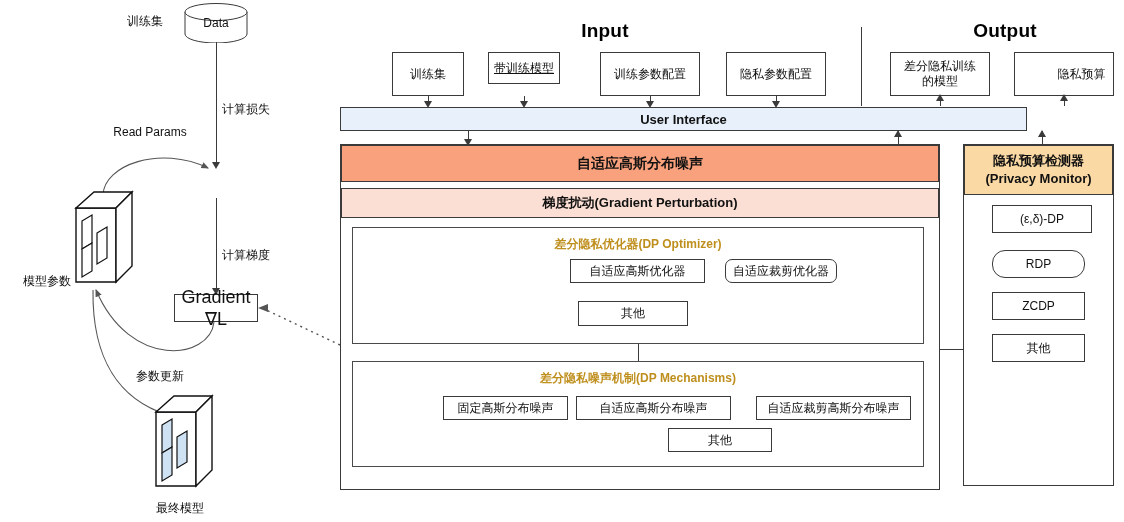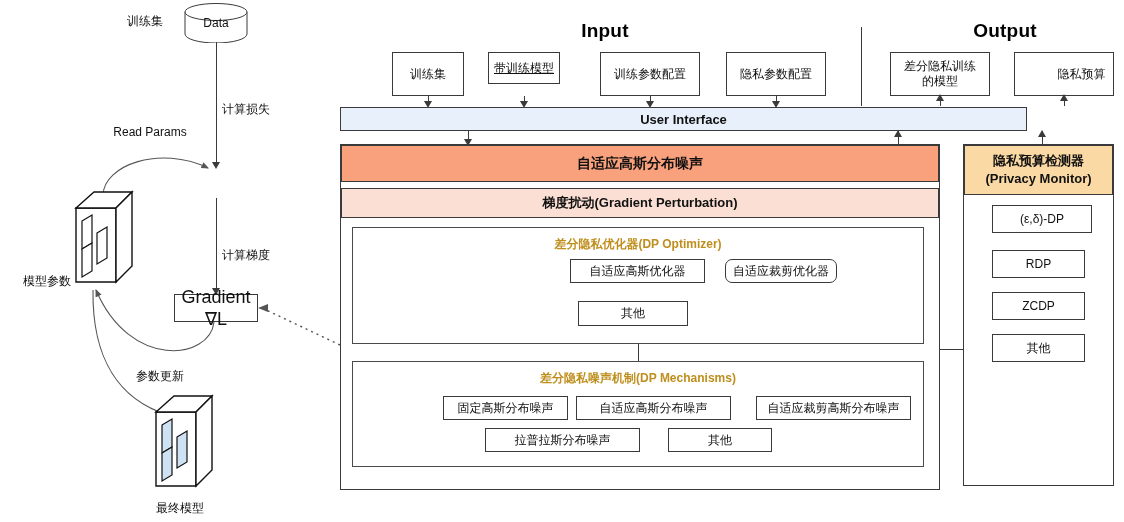--- a/index.html
+++ b/index.html
@@ -225,30 +225,29 @@
   <div class="abs box" style="left:570px;top:259px;width:135px;height:24px;">自适应高斯优化器</div>
   <div class="abs box" style="left:725px;top:259px;width:112px;height:24px;border-radius:7px;">自适应裁剪优化器</div>
   <div class="abs box" style="left:578px;top:301px;width:110px;height:25px;">其他</div>
 
   <div class="abs group" style="left:352px;top:361px;width:572px;height:106px;">
     <div class="grouptitle">差分隐私噪声机制(DP Mechanisms)</div>
   </div>
   <div class="abs box" style="left:443px;top:396px;width:125px;height:24px;">固定高斯分布噪声</div>
   <div class="abs box" style="left:576px;top:396px;width:155px;height:24px;">自适应高斯分布噪声</div>
   <div class="abs box" style="left:756px;top:396px;width:155px;height:24px;">自适应裁剪高斯分布噪声</div>
-  <div class="abs box" style="left:485px;top:428px;width:155px;height:24px;">拉普拉斯分布噪声</div>
   <div class="abs box" style="left:668px;top:428px;width:104px;height:24px;">其他</div>
 
   <div class="abs vline" style="left:638px;top:344px;height:17px;"></div>
 
   <div class="abs outerframe" style="left:963px;top:144px;width:151px;height:342px;"></div>
   <div class="abs banner banner-monitor" style="left:964px;top:145px;width:149px;height:50px;">
     <span>隐私预算检测器</span>
     <span>(Privacy Monitor)</span>
   </div>
   <div class="abs box" style="left:992px;top:205px;width:100px;height:28px;">(ε,δ)-DP</div>
-  <div class="abs box" style="left:992px;top:250px;width:93px;height:28px;">RDP</div>
+  <div class="abs box" style="left:992px;top:250px;width:93px;height:28px;border-radius:13px;">RDP</div>
   <div class="abs box" style="left:992px;top:292px;width:93px;height:28px;">ZCDP</div>
   <div class="abs box" style="left:992px;top:334px;width:93px;height:28px;">其他</div>
 
   <div class="abs hline" style="left:940px;top:349px;width:24px;"></div>
 
 </div>
 
 </body></html>

